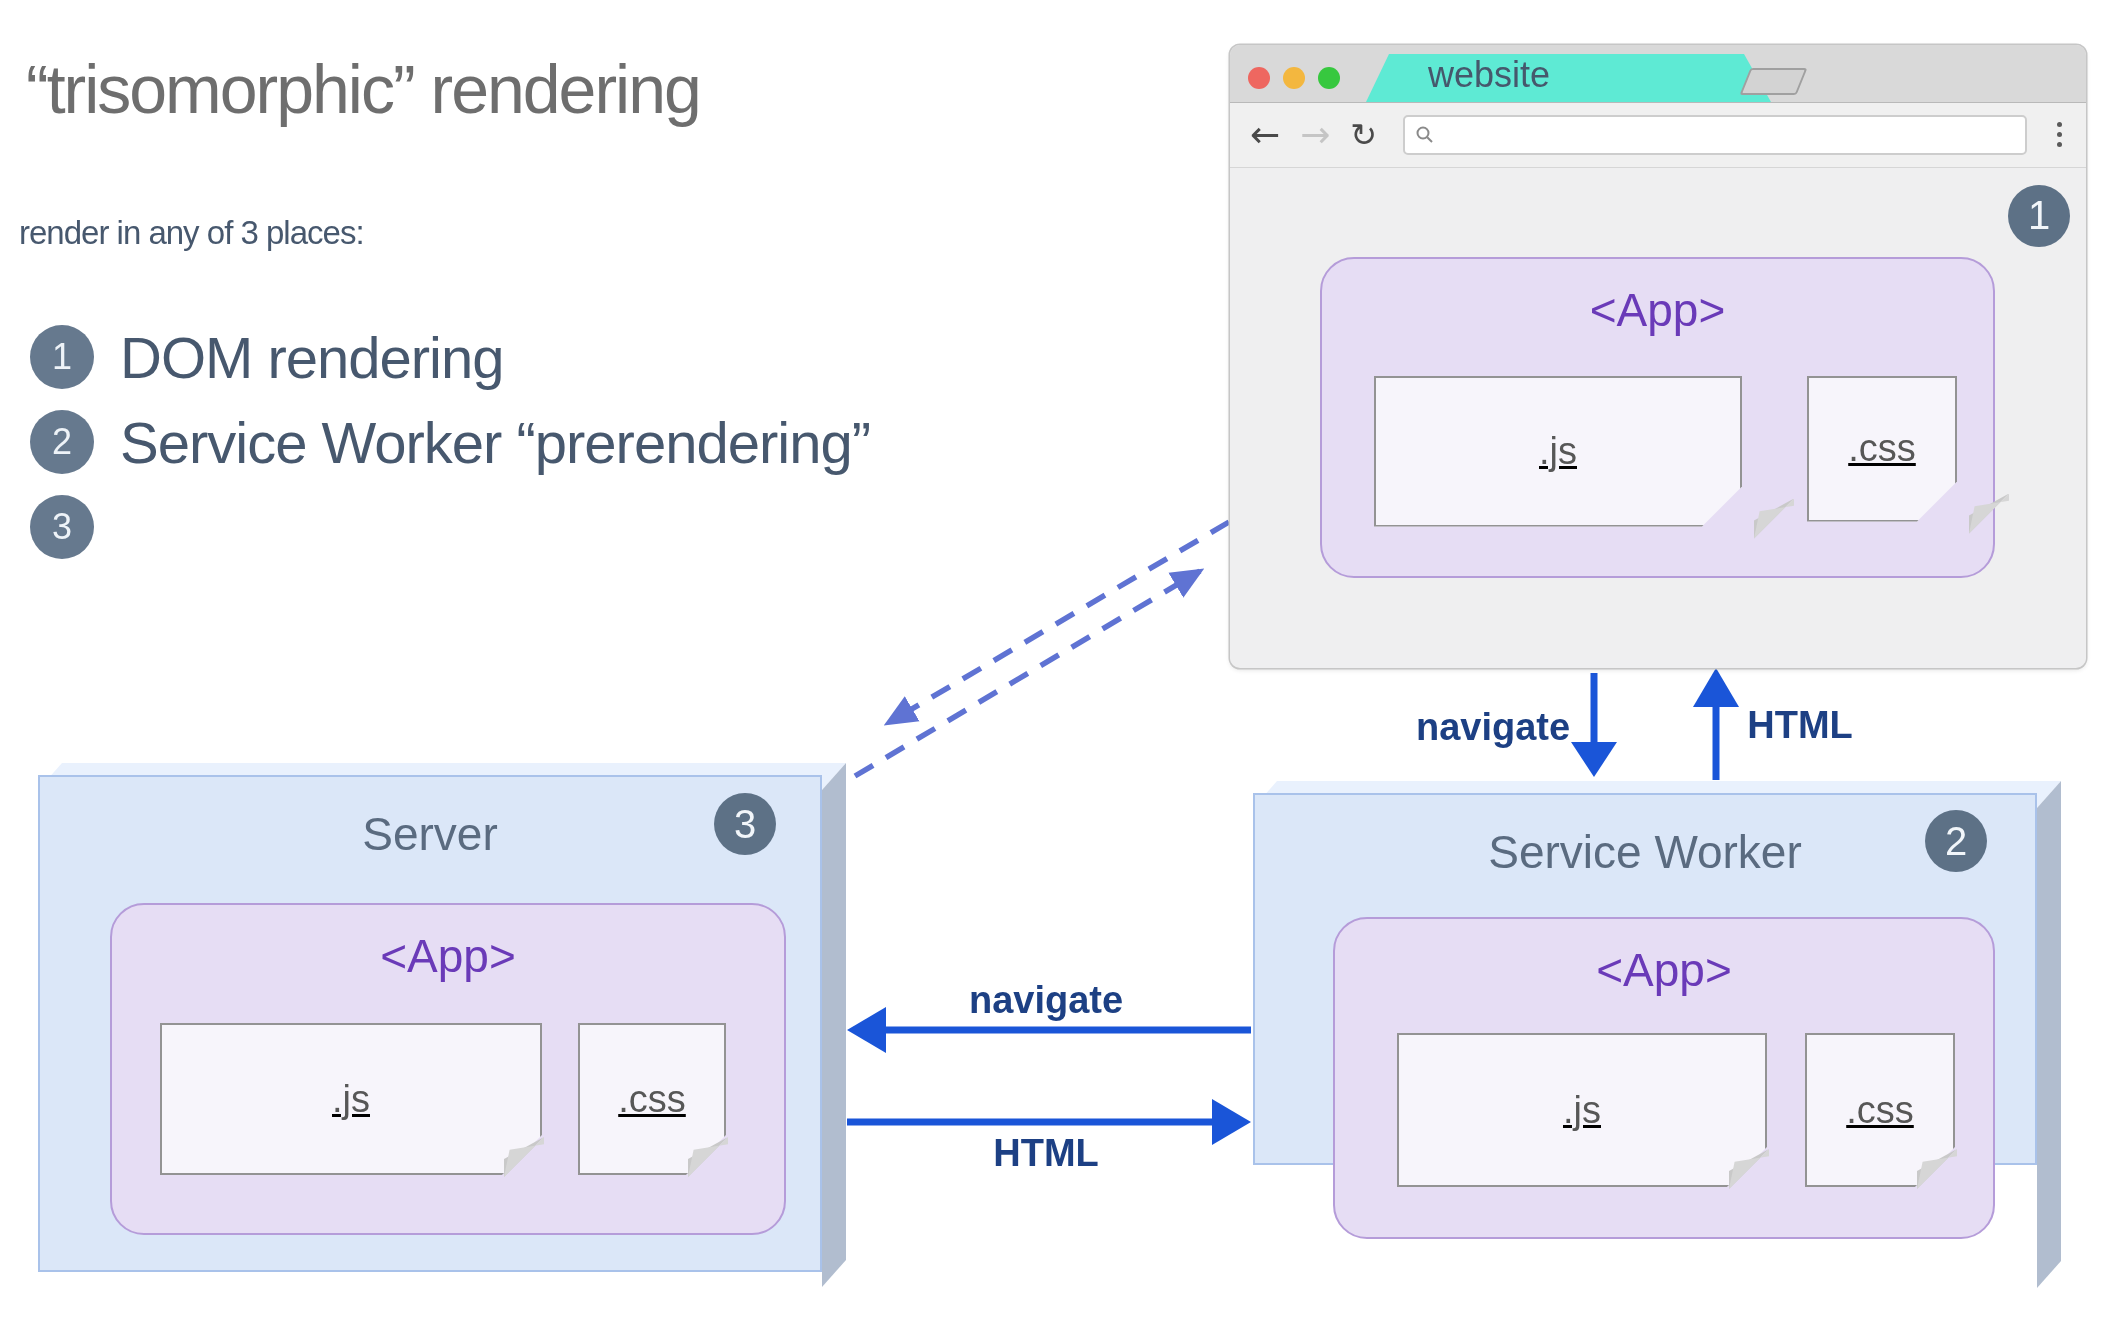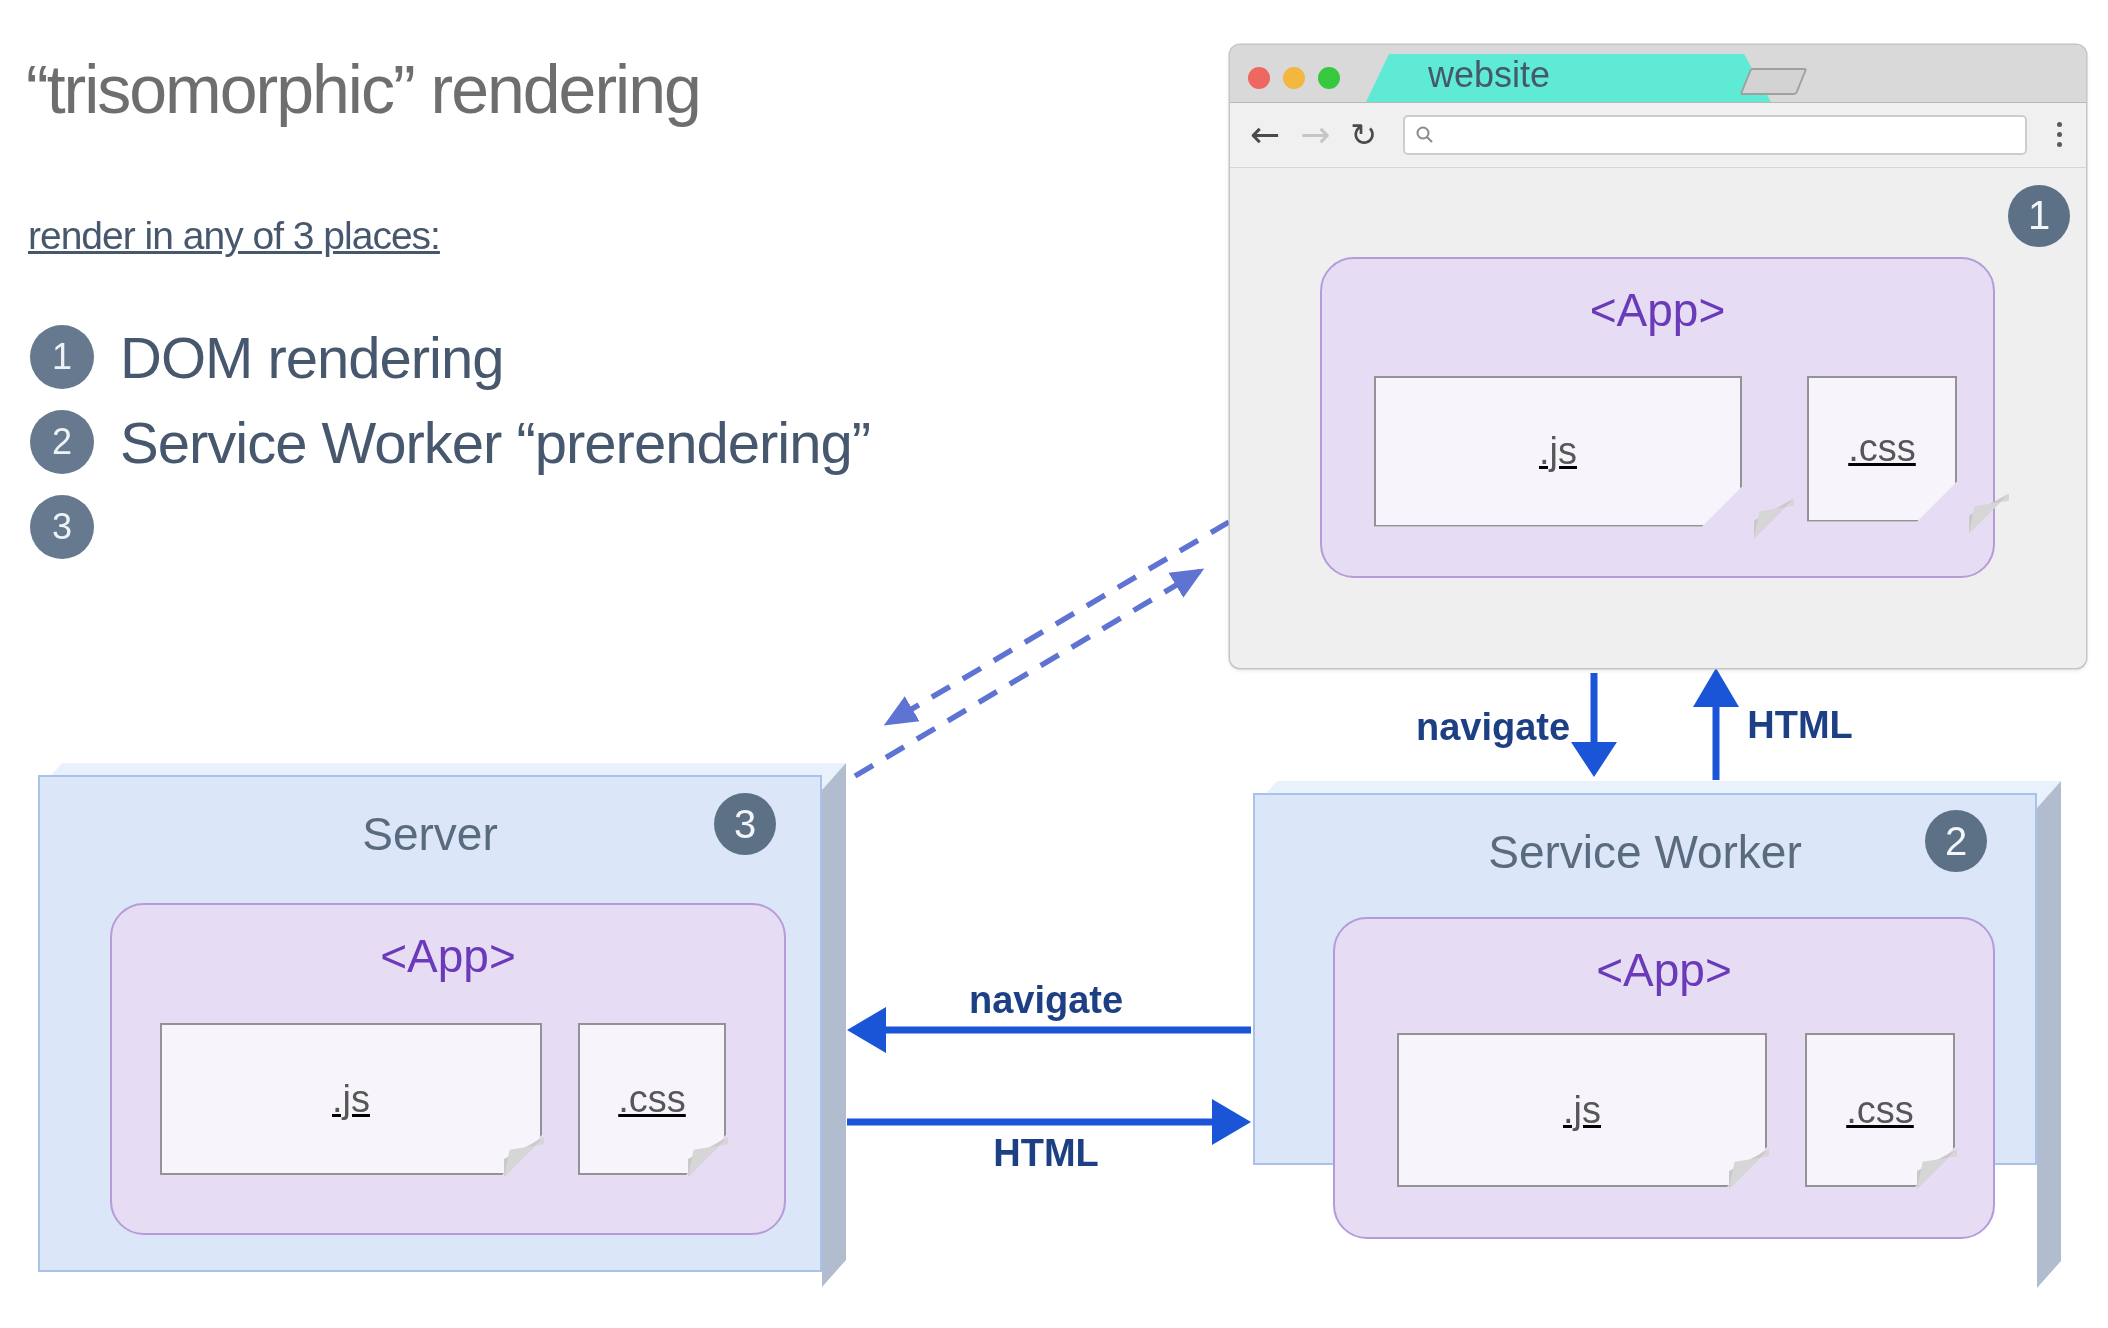--- a/index.html
+++ b/index.html
@@ -10,21 +10,21 @@
     --card-fill:#f7f5fb; --card-border:#939393; --card-fold:#d6d6d6; --card-text:#575757;
     --title-gray:#6e6e6e; --slate-text:#47586e; --box-title:#5a6b80; --tab-text:#46586c;
     --light-red:#ee6760; --light-yellow:#f3b73f; --light-green:#37c83f;
   }
   *{margin:0;padding:0;box-sizing:border-box;}
   body{background:#fff;font-family:"Liberation Sans","DejaVu Sans",sans-serif;}
   #stage{position:relative;width:2108px;height:1328px;background:#fff;overflow:hidden;}
 
   
   .headline{position:absolute;left:26px;top:50px;font-size:68px;letter-spacing:-2px;color:var(--title-gray);}
-  .subtitle{position:absolute;left:28px;top:214px;font-size:39px;letter-spacing:-1px;color:var(--slate-text);text-decoration:underline;}
+  .subtitle{position:absolute;left:19px;top:214px;font-size:33px;letter-spacing:-1px;color:var(--slate-text);}
   .legend{position:absolute;left:30px;top:325px;}
   .legend-item{display:flex;align-items:center;gap:26px;height:64px;margin-bottom:21px;}
   .legend-badge{width:64px;height:64px;border-radius:50%;background:var(--legend-badge-bg);
     color:#eef3f8;font-size:36px;display:flex;align-items:center;justify-content:center;flex:0 0 64px;}
   .legend-label{font-size:58px;letter-spacing:-1px;color:var(--slate-text);white-space:nowrap;}
 
   
   .num-badge{position:absolute;width:62px;height:62px;border-radius:50%;background:var(--badge-bg);
     color:#f2f6fa;font-size:40px;display:flex;align-items:center;justify-content:center;}
 

